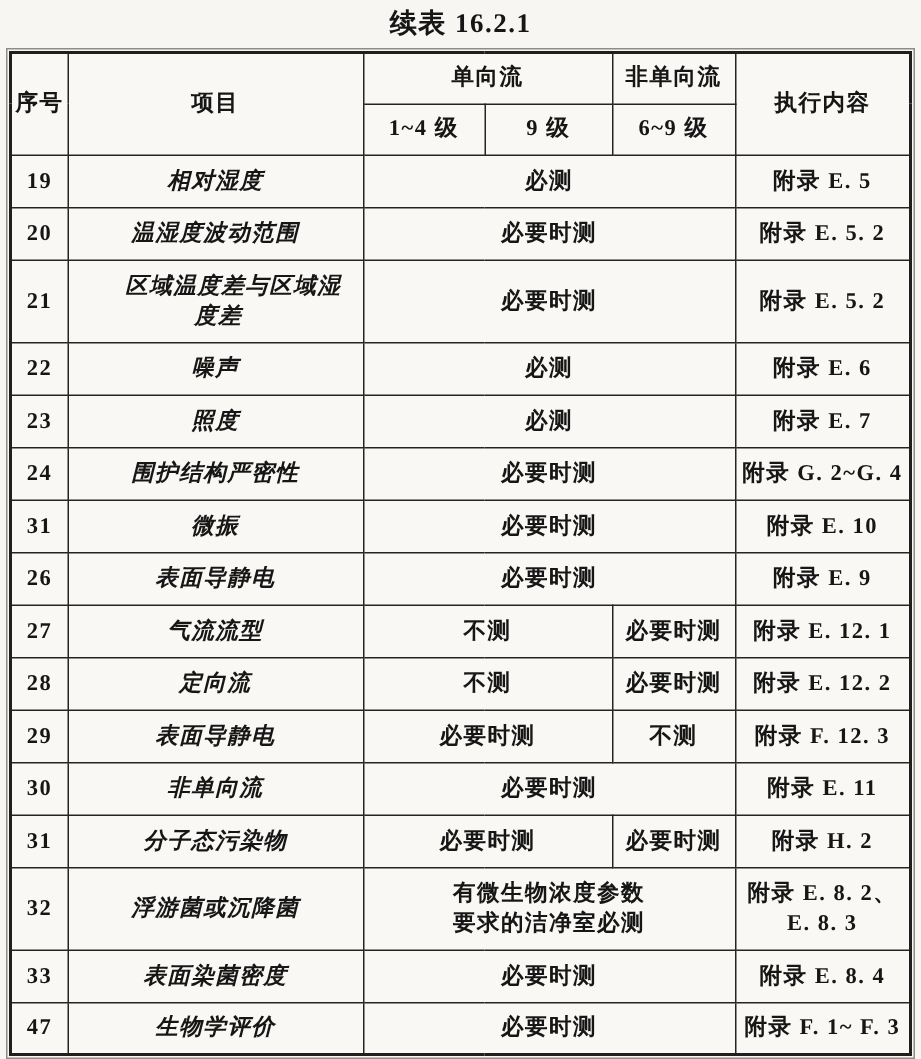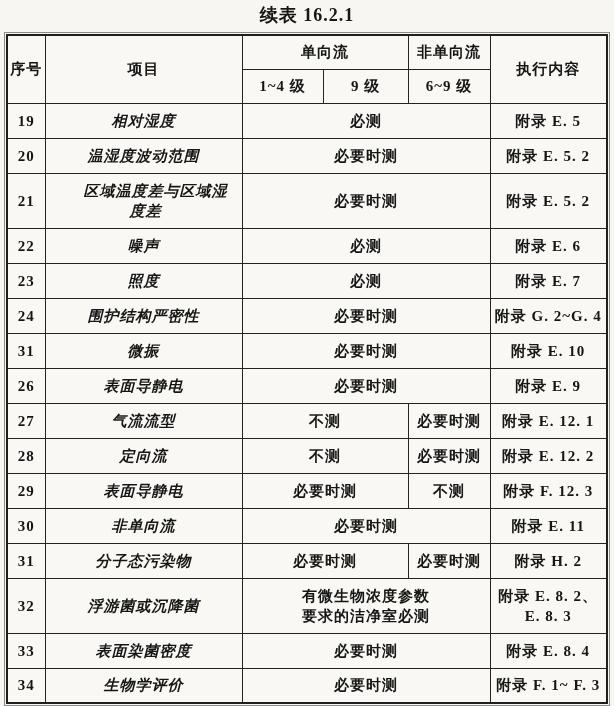--- a/index.html
+++ b/index.html
@@ -190,20 +190,20 @@
           <td class="col-exec">附录 E. 8. 2、
 E. 8. 3</td>
         </tr>
         <tr>
           <td class="col-no">33</td>
           <td class="col-item">表面染菌密度</td>
           <td class="col-mid" colspan="3">必要时测</td>
           <td class="col-exec">附录 E. 8. 4</td>
         </tr>
         <tr>
-          <td class="col-no">34</td>
+          <td class="col-no">47</td>
           <td class="col-item">生物学评价</td>
           <td class="col-mid" colspan="3">必要时测</td>
           <td class="col-exec">附录 F. 1~ F. 3</td>
         </tr>
       </tbody>
   </table>
 </div>
 
 </body></html>

